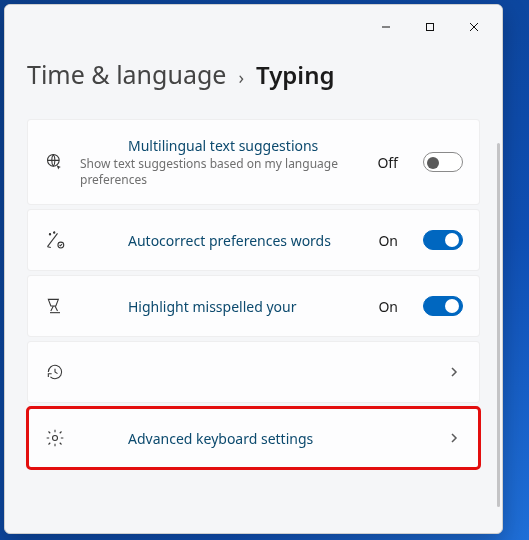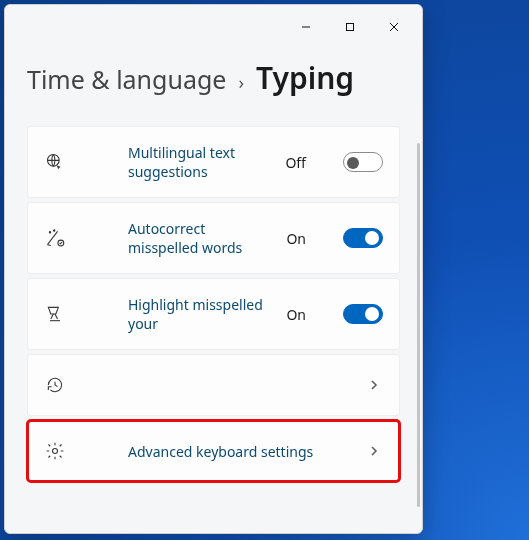--- a/index.html
+++ b/index.html
@@ -21,21 +21,21 @@
   }
   .watermark .wm-icon {
     display: inline-block;
     width: 26px; height: 26px;
     vertical-align: -4px;
     margin-right: 6px;
   }
   .window {
     position: absolute;
     left: 4px; top: 4px;
-    width: 419px; height: 530px;
+    width: 499px; height: 530px;
     background: #f5f6f8;
     border: 1px solid #cfcfcf;
     border-radius: 6px;
     box-shadow: 0 8px 24px rgba(0,0,0,0.25);
     overflow: hidden;
   }
   .titlebar {
     height: 44px;
     display: flex;
     justify-content: flex-end;
@@ -63,21 +63,21 @@
   }
   .breadcrumb .crumb-parent {
     font-size: 25px;
     font-weight: 400;
     color: #444;
   }
   .breadcrumb .crumb-sep {
     font-size: 18px; color: #555;
   }
   .breadcrumb .crumb-current {
-    font-size: 30px;
+    font-size: 24px;
     font-weight: 600;
   }
   .panel {
     background: #fdfdfe;
     border: 1px solid rgba(0,0,0,0.06);
     border-radius: 4px;
     margin-bottom: 4px;
     padding: 16px 16px;
     display: flex;
     align-items: center;
@@ -103,21 +103,21 @@
   }
   .panel .label-sub {
     font-size: 12px;
     color: #6f6f6f;
     line-height: 1.35;
     margin-top: 1px;
   }
   .panel .state-text {
     font-size: 14px;
     color: #1b1b1b;
-    margin-right: 23px;
+    margin-right: 11px;
   }
   .toggle {
     width: 40px; height: 20px;
     border-radius: 10px;
     position: relative;
     flex: 0 0 40px;
   }
   .toggle .knob {
     position: absolute;
     width: 12px; height: 12px;
@@ -190,40 +190,41 @@
     <div class="panel">
       <span class="icon">
         <svg width="20" height="20" viewBox="0 0 24 24" fill="none" stroke="currentColor" stroke-width="1.3">
           <circle cx="10" cy="10" r="7"></circle>
           <path d="M3 10h14M10 3c2.5 3 2.5 11 0 14M10 3c-2.5 3-2.5 11 0 14"></path>
           <path d="M14 16l2 5 1-2 2-1-5-2z" fill="currentColor" stroke="none"></path>
         </svg>
       </span>
       <div class="labels">
         <div class="label-title">Multilingual text suggestions</div>
+        <div class="label-sub">Show text suggestions based on my language preferences</div>
       </div>
       <span class="state-text">Off</span>
       <div class="toggle off">
           <div class="knob"></div>
         </div>
     </div>
 
     <div class="panel">
       <span class="icon">
         <svg width="20" height="20" viewBox="0 0 24 24" fill="none" stroke="currentColor" stroke-width="1.3">
           <path d="M3 20L15 4"></path>
           <path d="M3 20l4 1"></path>
           <circle cx="6" cy="5" r="0.8" fill="currentColor"></circle>
           <circle cx="11" cy="3" r="0.8" fill="currentColor"></circle>
           <circle cx="19" cy="18" r="3.5"></circle>
           <path d="M17.5 18l1 1 2-2"></path>
         </svg>
       </span>
       <div class="labels">
-        <div class="label-title">Autocorrect misspelled words</div>
+        <div class="label-title">Autocorrect preferences words</div>
       </div>
       <span class="state-text">On</span>
       <div class="toggle on">
           <div class="knob"></div>
         </div>
     </div>
 
     <div class="panel">
       <span class="icon">
         <svg width="20" height="20" viewBox="0 0 24 24" fill="none" stroke="currentColor" stroke-width="1.3">

